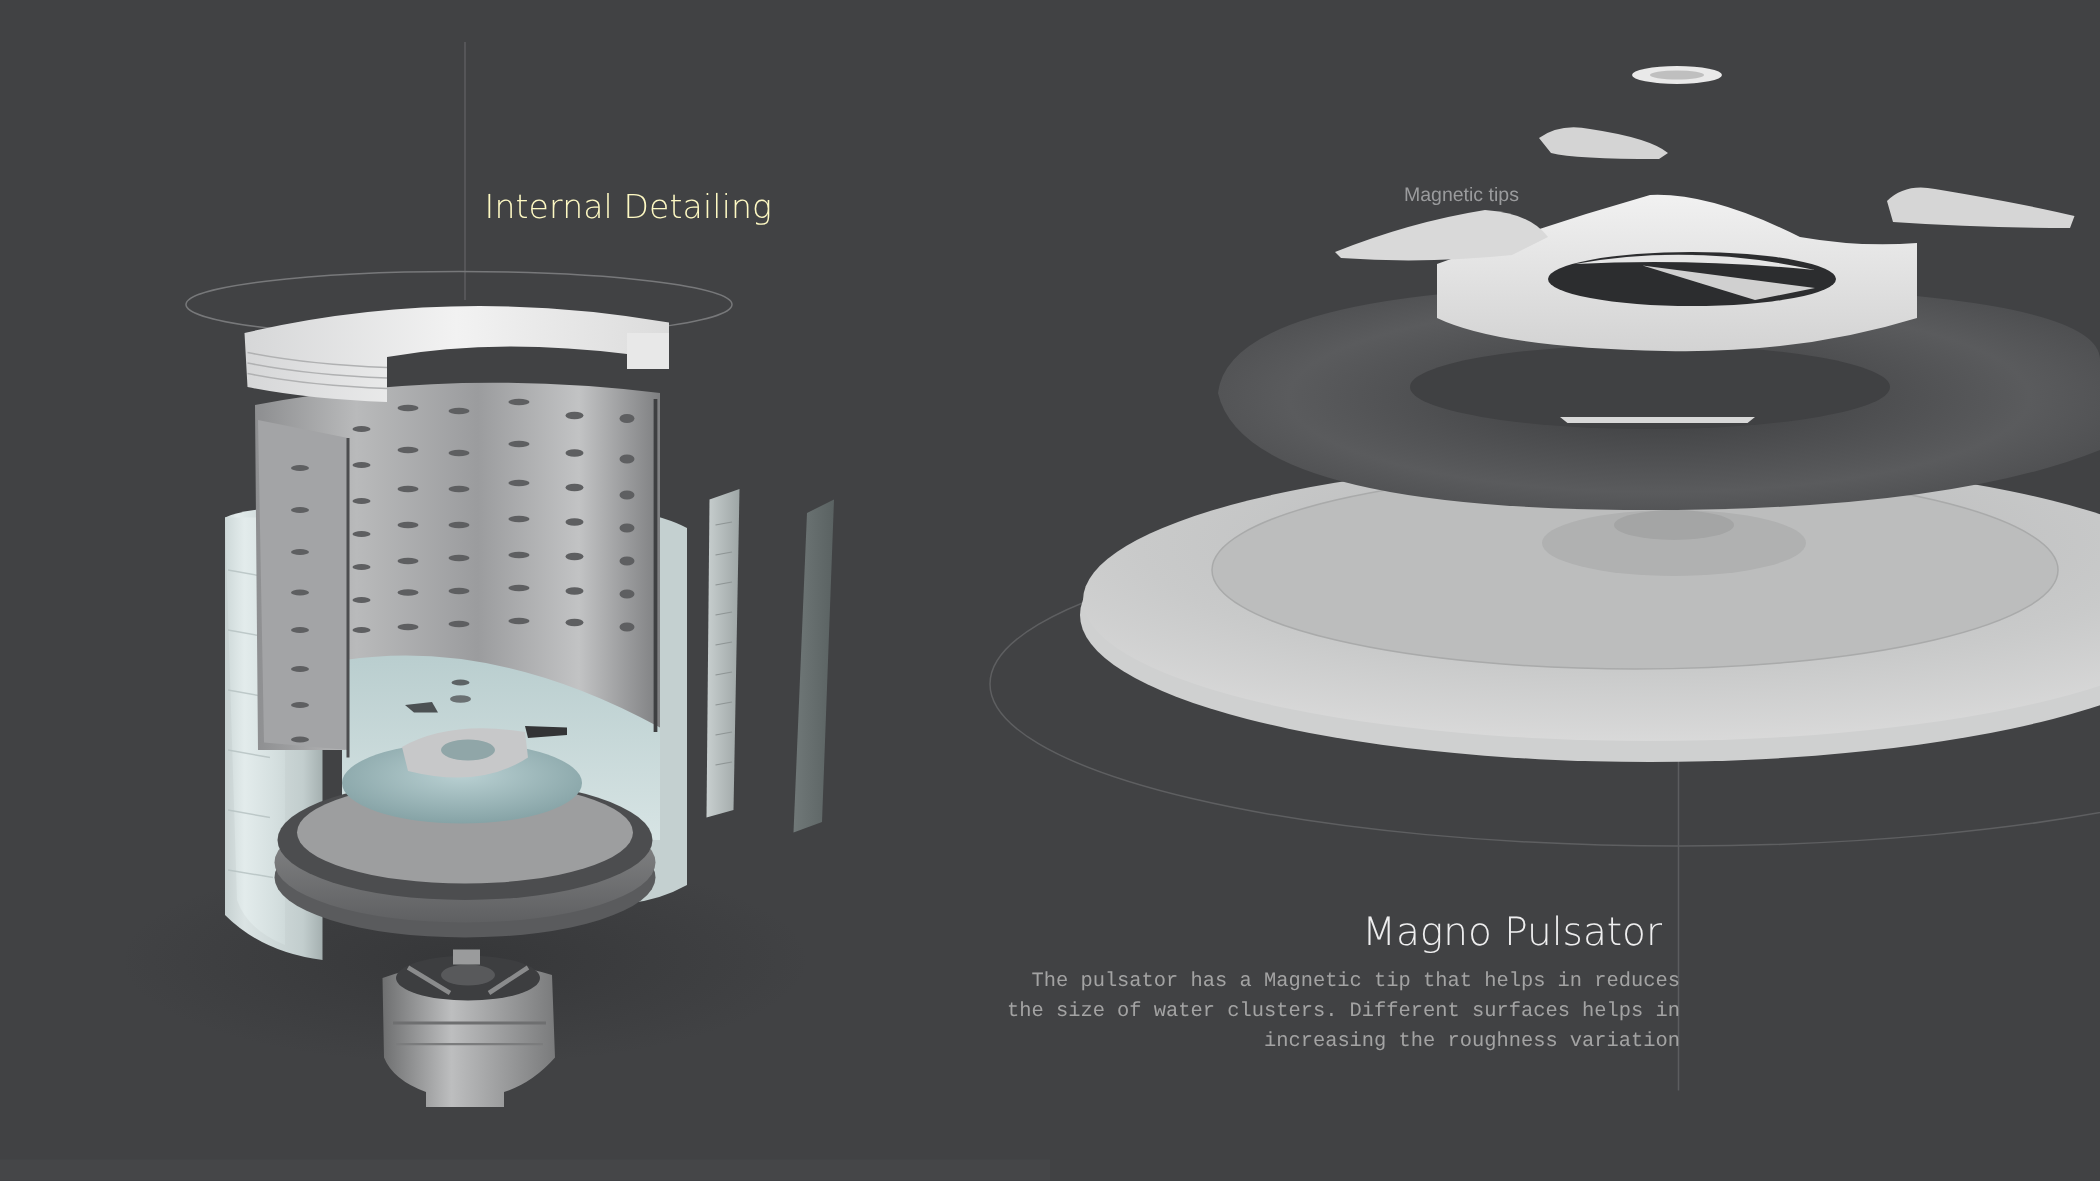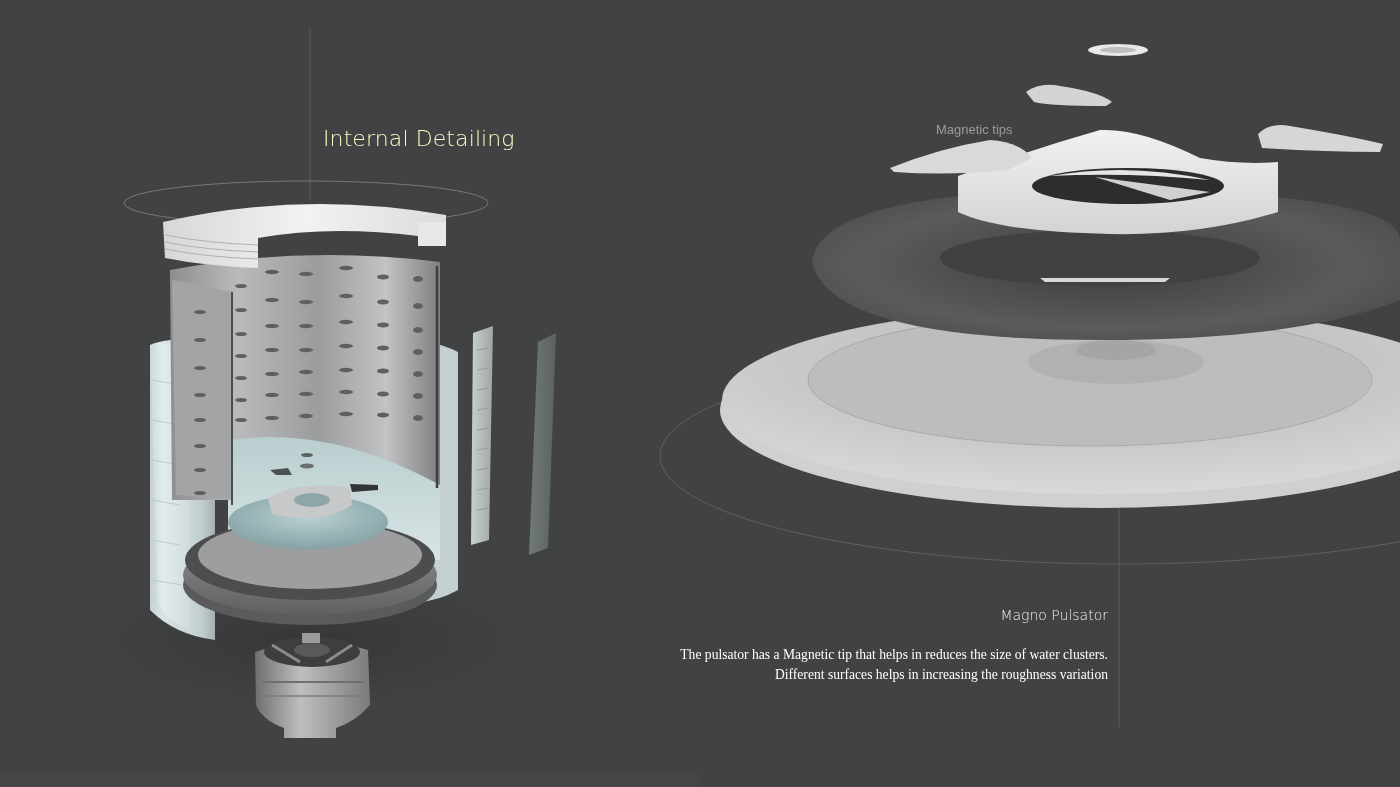--- a/index.html
+++ b/index.html
@@ -21,27 +21,27 @@
     font-family: "DejaVu Sans", sans-serif;
   }
   .label-magnetic {
     position: absolute; left: 896px; top: 122px;
     font-size: 13px; color: #9a9b9d;
     font-family: "Liberation Sans", sans-serif;
     margin-left: 40px;
   }
   .title-magno {
     position: absolute; right: 292px; top: 607px;
-    font-size: 14px; font-weight: 300; color: #eeeeef; text-align: center;
+    font-size: 26px; font-weight: 300; color: #eeeeef; text-align: center;
     font-family: "DejaVu Sans", sans-serif;
   }
   .desc-magno {
-    position: absolute; right: 292px; top: 645px; width: 460px;
-    font-size: 13.6px; line-height: 20px; color: #ffffff; text-align: right;
-    font-family: Liberation Serif, serif;
+    position: absolute; right: 280px; top: 645px; width: 460px;
+    font-size: 13.6px; line-height: 20px; color: #a3a3a3; text-align: right;
+    font-family: Liberation Mono, monospace;
   }
 </style>
 </head>
 <body>
 
 <div class="slide">
 
   <svg class="art" viewBox="0 0 1400 787" xmlns="http://www.w3.org/2000/svg">
     <defs>
       <linearGradient id="ringTop" x1="0" y1="0" x2="1" y2="0">

